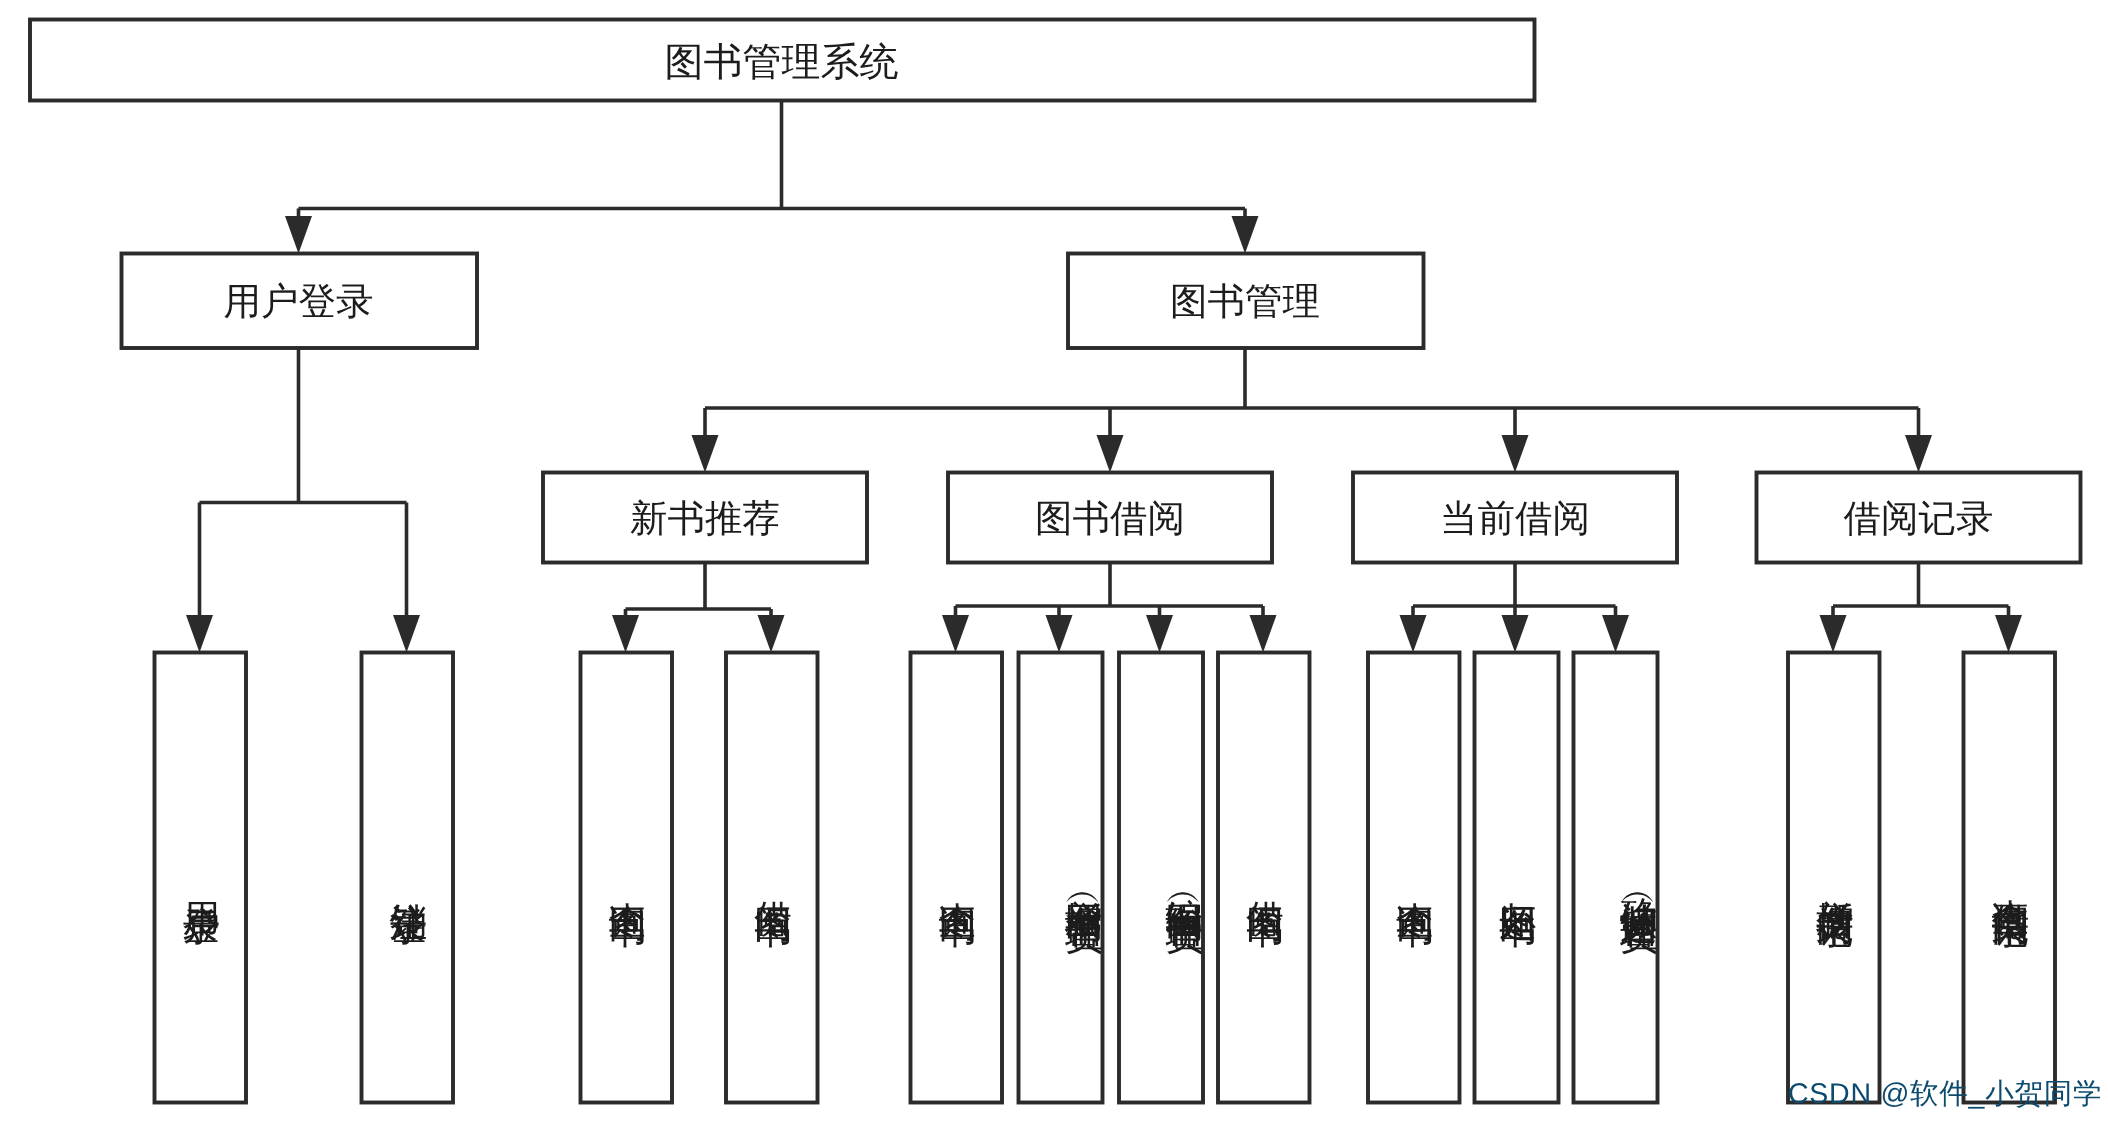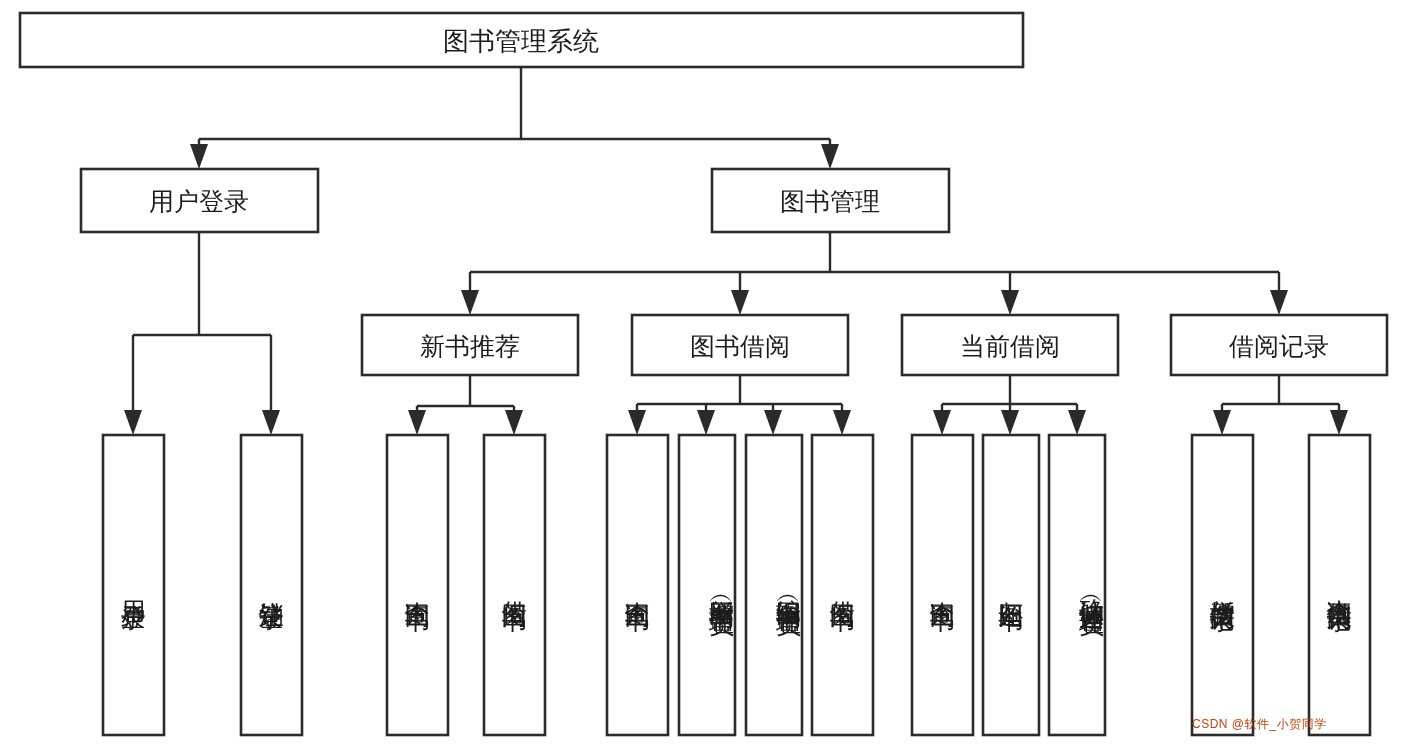--- a/index.html
+++ b/index.html
@@ -68,22 +68,22 @@
     display: flex;
     align-items: center;
     justify-content: center;
     text-align: center;
     pointer-events: none;
     user-select: none;
   }
   .watermark {
     position: absolute;
     font-family: "Liberation Sans", "DejaVu Sans", sans-serif;
-    font-size: 12px;
-    color: #c2410c;
+    font-size: 19px;
+    color: #0c4a6e;
     letter-spacing: 0.5px;
     white-space: nowrap;
   }
 </style>
 </head>
 <body>
 
 <div id="diagram-root">
 
   <svg class="diagram-canvas" viewBox="0 0 1405 747" xmlns="http://www.w3.org/2000/svg">

